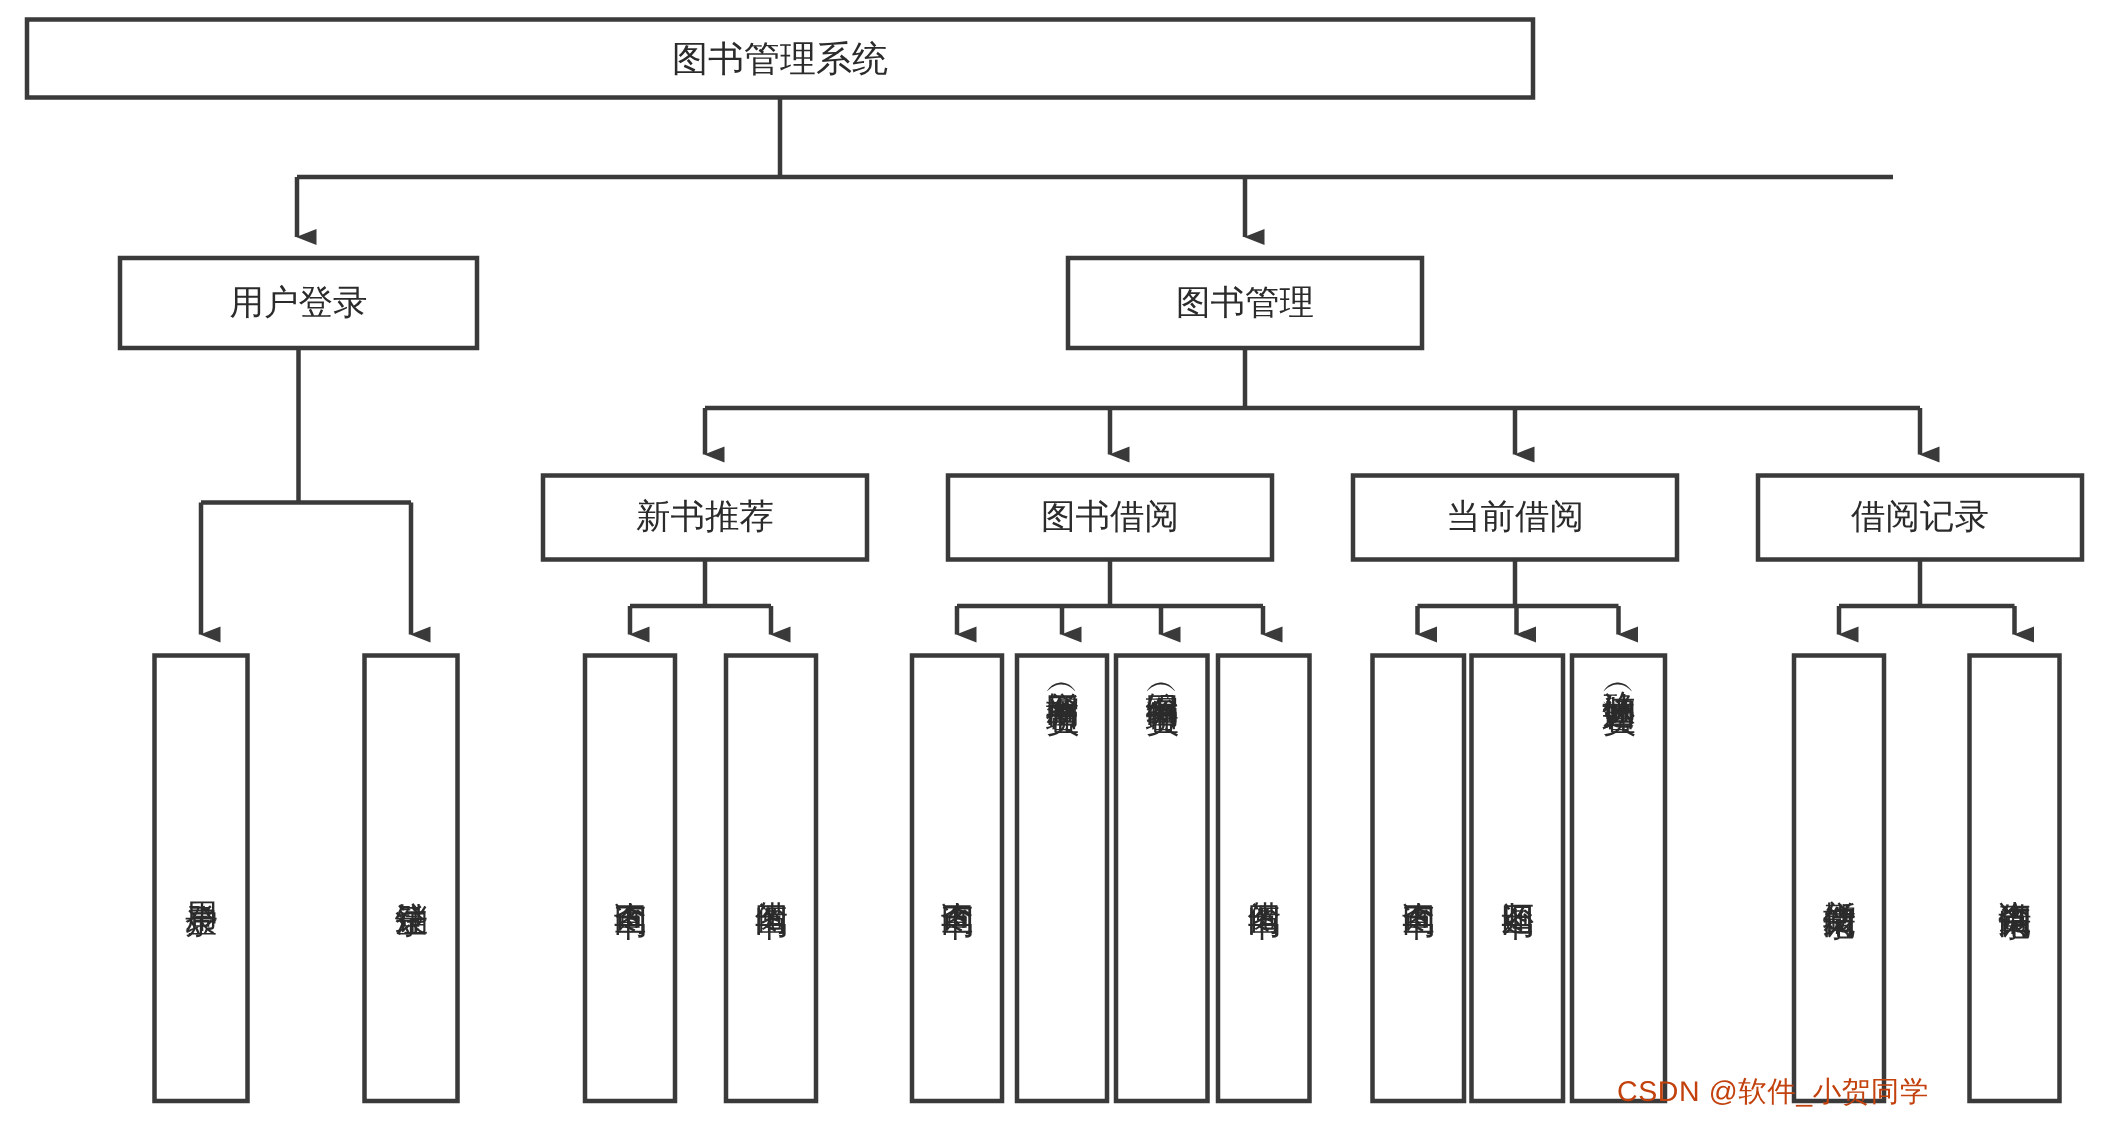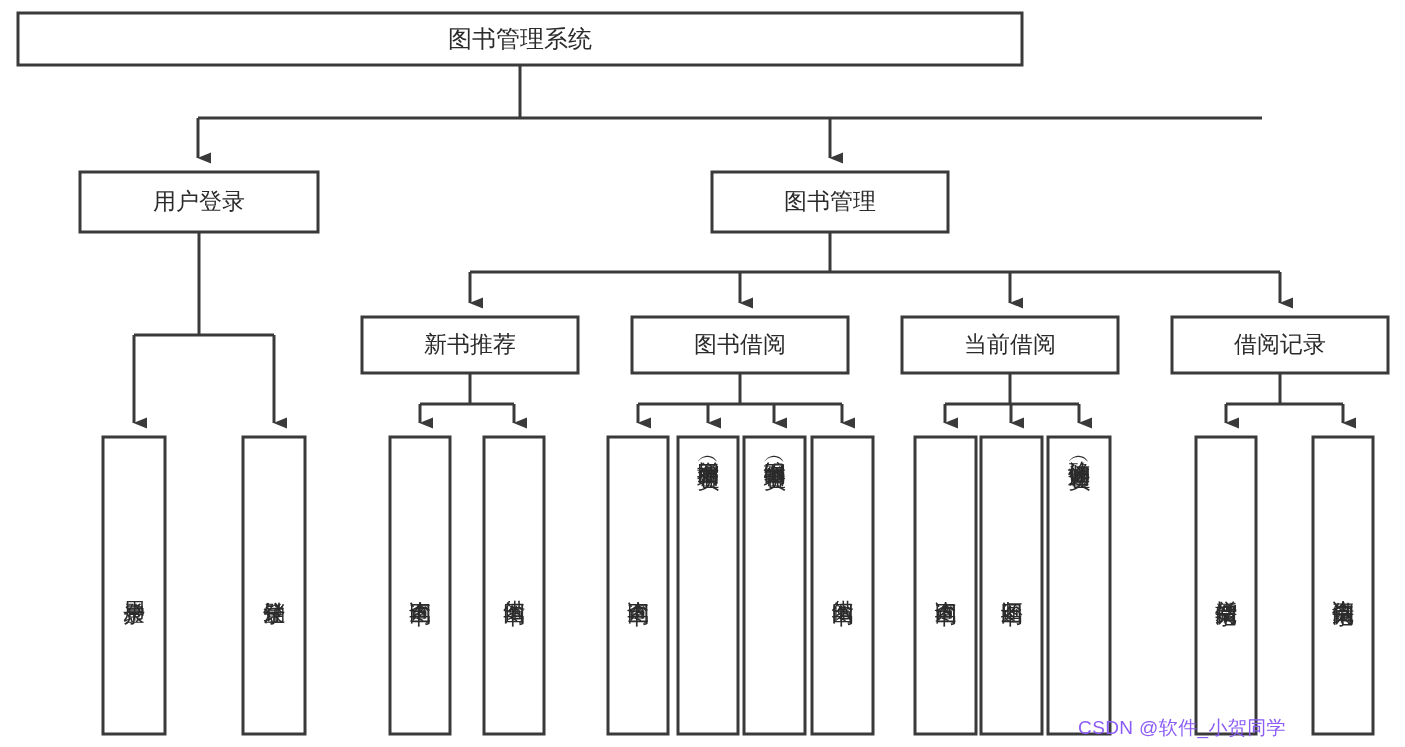--- a/index.html
+++ b/index.html
@@ -76,21 +76,21 @@
     text-orientation: upright;
     letter-spacing: 0.06em;
     white-space: nowrap;
   }
   .watermark {
     position: absolute;
     right: 8px;
     bottom: 6px;
     font-family: "Liberation Sans", "DejaVu Sans", sans-serif;
     font-size: 19px;
-    color: #8b5cf6;
+    color: #c2410c;
     white-space: nowrap;
     letter-spacing: 0.02em;
   }
 </style>
 </head>
 <body>
 
 <div id="diagram-root">
 
   <svg class="diagram" viewBox="0 0 1405 747">

